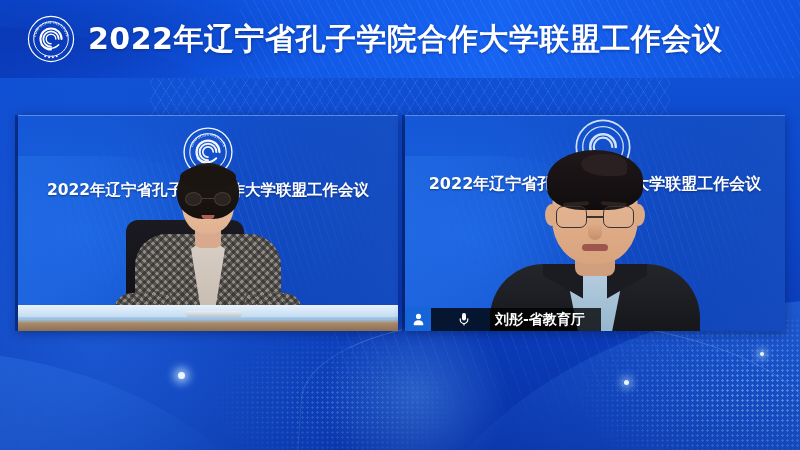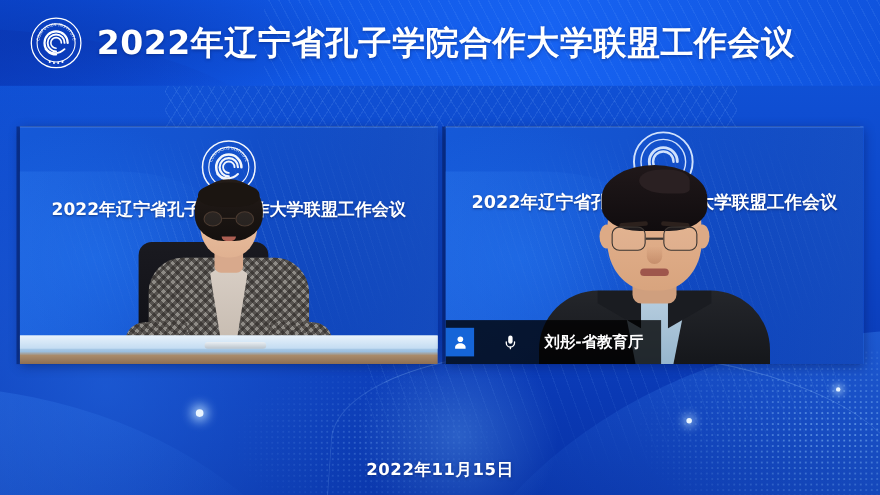--- a/index.html
+++ b/index.html
@@ -312,21 +312,21 @@
     width:14px;height:16px;border-radius:0 0 8px 8px;
     background:linear-gradient(180deg,rgba(180,120,88,0),rgba(176,116,84,.5));
   }
   .m-mouth{
     position:absolute;left:50%;top:128px;transform:translateX(-50%);
     width:26px;height:7px;border-radius:4px;background:#9e564c;
   }
 
   
   .namebar{
-    position:absolute;left:0;bottom:0;height:40px;display:flex;align-items:center;
+    position:absolute;left:0;bottom:0;height:23px;display:flex;align-items:center;
     background:rgba(0,0,0,.78);padding-right:16px;gap:17px;
   }
   .namebar .avatar-box{
     width:26px;height:26px;flex:0 0 26px;background:#1565d8;
     display:flex;align-items:center;justify-content:center;
   }
   .namebar .avatar-box svg{width:15px;height:15px;display:block;}
   .namebar .mic-box{
     width:22px;flex:0 0 22px;display:flex;align-items:center;justify-content:center;margin-left:5px;
   }
@@ -499,15 +499,14 @@
             <rect x="8" y="2" width="8" height="15" rx="4"></rect>
             <path d="M4.5 13.5v2a7.5 7.5 0 0 0 15 0v-2" fill="none" stroke="#ffffff" stroke-width="2.4" stroke-linecap="round"></path>
             <rect x="10.8" y="22" width="2.4" height="5" rx="1"></rect>
           </svg>
         </div>
         <div class="nb-text">刘彤-省教育厅</div>
       </div>
     </div>
   </div>
 
-  <div class="footer-date">2022年11月15日</div>
 
 </div>
 
 </body></html>

